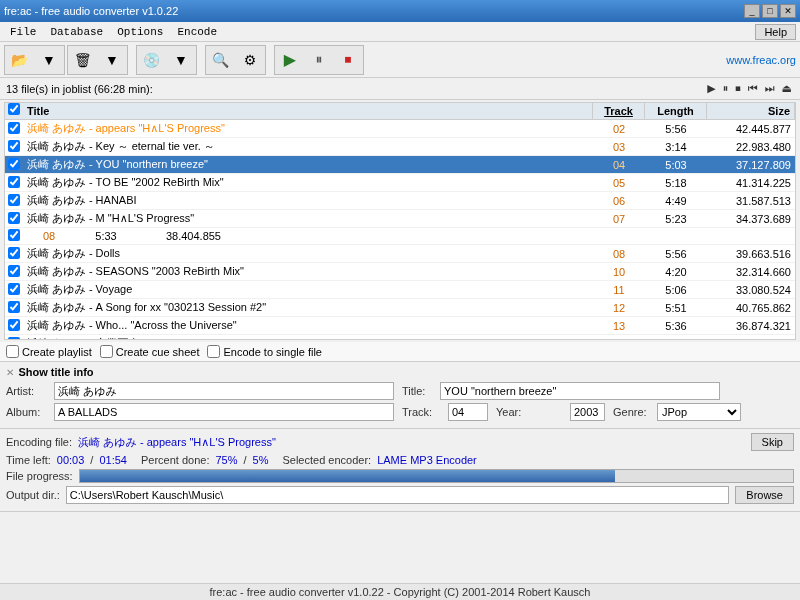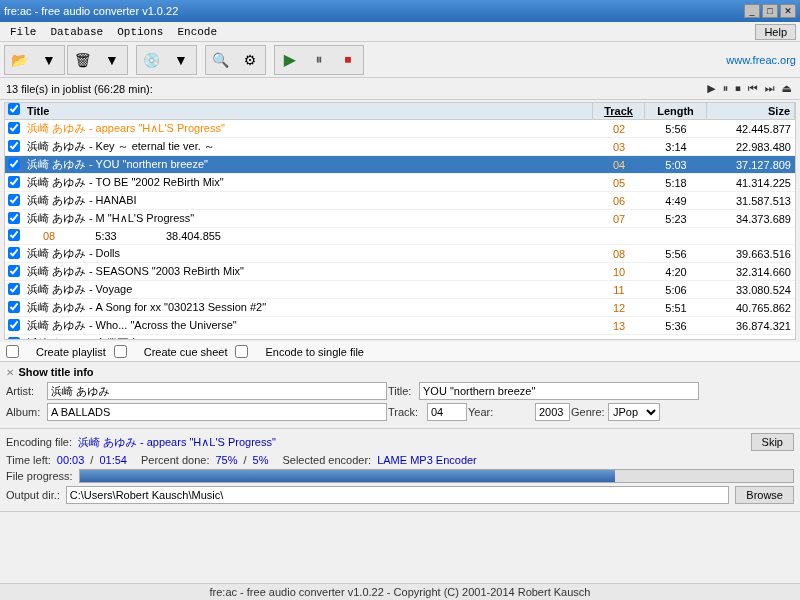--- a/index.html
+++ b/index.html
@@ -196,21 +196,21 @@
       display: flex;
       align-items: center;
       padding: 3px 6px;
       gap: 8px;
       border-bottom: 1px solid #ccc;
       background: #f8f8f8;
     }
     .opt-check-item {
       display: flex;
       align-items: center;
-      gap: 17px;
+      gap: 3px;
       font-size: 11px;
       justify-content: center;
     }
     .opt-check-item input { cursor: pointer; }
 
     
     #title-info {
       background: #f0f0f0;
       border-bottom: 1px solid #ccc;
       padding: 4px 6px;
@@ -219,21 +219,21 @@
       display: flex;
       align-items: center;
       gap: 4px;
       margin-bottom: 4px;
     }
     .show-label { font-size: 11px; font-weight: bold; }
 
     .info-row {
       display: flex;
       align-items: center;
-      gap: 1px;
+      gap: 8px;
       margin-bottom: 3px;
     }
     .info-label {
       font-size: 11px;
       width: 40px;
       color: #333;
     }
     .info-input {
       height: 18px;
       font-size: 11px;
@@ -242,21 +242,21 @@
       background: white;
     }
     .info-input-wide { width: 340px; }
     .info-input-sm { width: 40px; }
     .info-input-xs { width: 35px; margin-left: 36px; }
     .genre-select {
       height: 18px;
       font-size: 11px;
       border: 1px solid #aaa;
       background: white;
-      width: 52px;
+      width: 84px;
     }
 
     
     #encoding-section {
       background: #f0f0f0;
       border-bottom: 1px solid #ccc;
       padding: 4px 6px;
     }
     .enc-row {
       display: flex;

